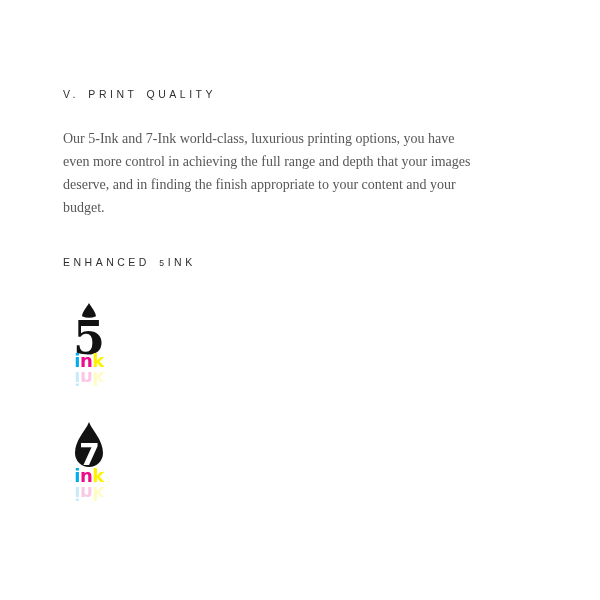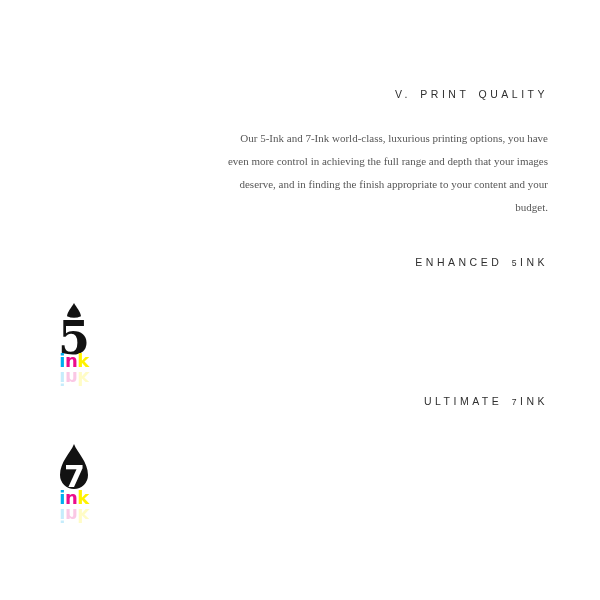--- a/index.html
+++ b/index.html
@@ -9,38 +9,37 @@
   }
   body {
     width: 600px;
     height: 600px;
     overflow: hidden;
   }
   .page {
     box-sizing: border-box;
     width: 600px;
     height: 600px;
-    padding: 88px 52px 0 48px;
-    text-align: right;
+    padding: 88px 52px 0 63px;
   }
   .kicker, .subhead {
     font-family: "Liberation Sans", sans-serif;
     font-weight: 400;
     font-size: 10.5px;
     letter-spacing: 3.5px;
     word-spacing: 3px;
     color: #2f2f2f;
     margin: 0;
     line-height: 13px;
   }
   .kicker { margin-bottom: 26px; }
   .hnum { font-size: 0.82em; }
   .body {
     font-family: "Liberation Serif", "DejaVu Serif", serif;
-    font-size: 11px;
+    font-size: 14px;
     line-height: 23px;
     color: #575757;
     white-space: pre-line;
     margin: 0;
   }
   .intro { margin: 0 0 37px 0; }
   .media {
     display: flex;
     align-items: flex-start;
     margin-top: 19px;
@@ -92,21 +91,20 @@
           <text class="inkword" x="20" y="64" text-anchor="middle"><tspan fill="#00aeef">i</tspan><tspan fill="#ec0c8c">n</tspan><tspan fill="#fff200">k</tspan></text>
           <g transform="translate(0,133) scale(1,-1)" opacity="0.22">
             <text class="inkword" x="20" y="64" text-anchor="middle"><tspan fill="#00aeef">i</tspan><tspan fill="#ec0c8c">n</tspan><tspan fill="#fff200">k</tspan></text>
           </g>
         </svg>
       </div>
     </div>
   </section>
 
   <section>
-    <h3 class="subhead"><span>ULTIMATE </span><span class="hnum">7</span><span>INK</span></h3>
     <div class="media">
       <div class="logo-col">
         <svg class="logo-svg" width="40" height="84" viewBox="0 0 40 84">
           <path d="M20 2 C16.5 11 6 20 6 33 A14 14 0 0 0 34 33 C34 20 23.5 11 20 2 Z" fill="#121212"></path>
           <text class="num7" x="20.5" y="45" text-anchor="middle" fill="#ffffff">7</text>
           <text class="inkword" x="20" y="62" text-anchor="middle"><tspan fill="#00aeef">i</tspan><tspan fill="#ec0c8c">n</tspan><tspan fill="#fff200">k</tspan></text>
           <g transform="translate(0,129) scale(1,-1)" opacity="0.22">
             <text class="inkword" x="20" y="62" text-anchor="middle"><tspan fill="#00aeef">i</tspan><tspan fill="#ec0c8c">n</tspan><tspan fill="#fff200">k</tspan></text>
           </g>
         </svg>

